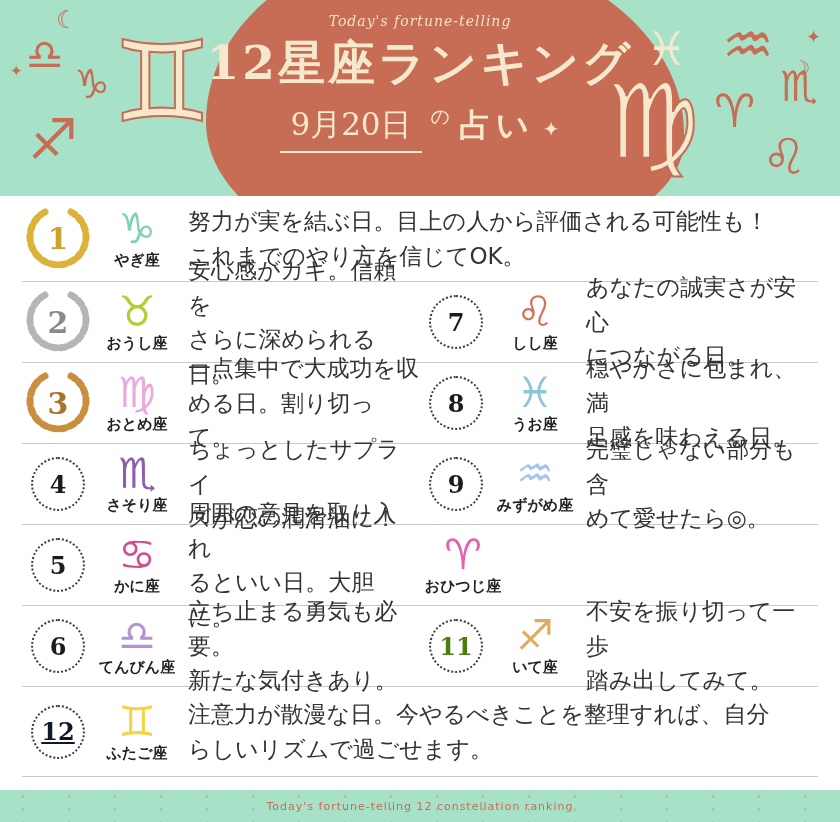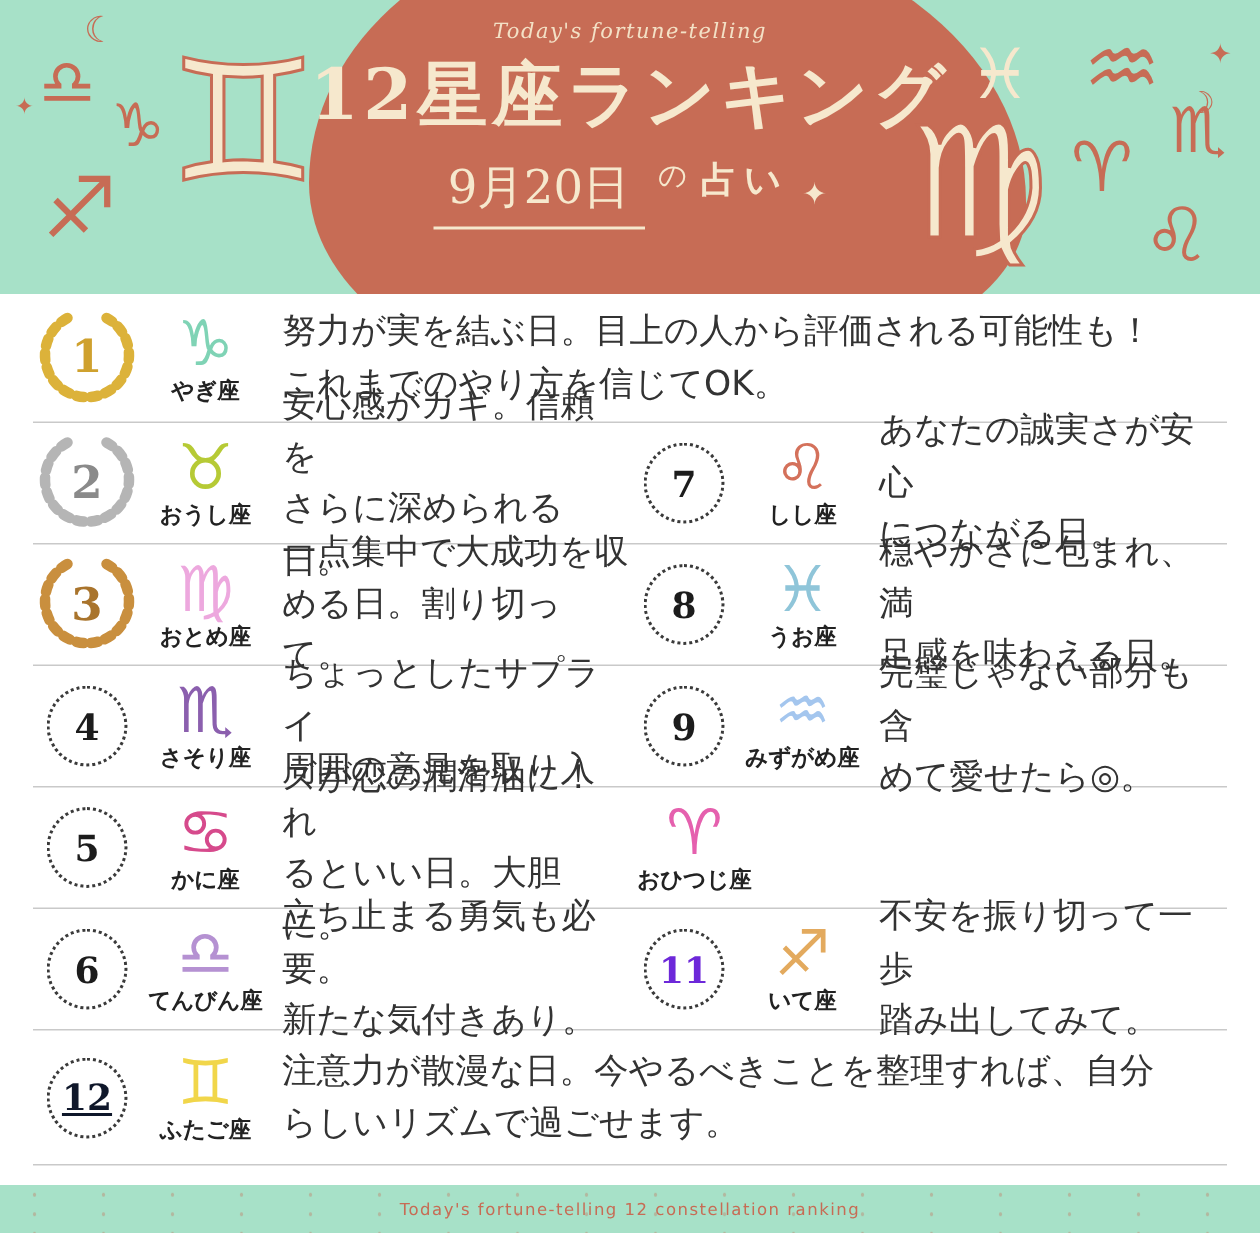--- a/index.html
+++ b/index.html
@@ -31,21 +31,21 @@
   .d-scorpion{left:780px;top:66px;font-size:42px;}
   .d-lion{left:762px;top:132px;font-size:50px;}
   .d-spark-r{left:806px;top:28px;font-size:18px;}
   .d-moon-r{left:792px;top:58px;font-size:20px;}
   .title-wrap{position:absolute;left:0;right:0;top:0;z-index:4;text-align:center;color:var(--cream);}
   .script-title{font-family:"DejaVu Serif",serif;font-style:italic;font-size:14px;letter-spacing:1px;margin-top:13px;opacity:.95;}
   .main-title{font-family:"DejaVu Serif",serif;font-size:47px;font-weight:bold;letter-spacing:3px;margin-top:3px;}
   .date-line{margin-top:9px;font-family:"DejaVu Serif",serif;display:flex;justify-content:center;align-items:flex-start;gap:9px;}
   .date-part{font-size:31px;border-bottom:2px solid var(--cream);padding:0 10px 5px;}
   .particle-part{font-size:19px;}
-  .fortune-part{font-size:24px;font-weight:bold;letter-spacing:5px;}
+  .fortune-part{font-size:32px;font-weight:bold;letter-spacing:5px;}
   .t-spark{font-size:20px;align-self:center;}
 
   
   .content{padding:0 22px;}
   .rowline{border-bottom:1px solid var(--divider);}
   .cellbox{display:flex;align-items:center;}
   .row-top{height:86px;}
   .row-bottom{height:90px;}
   .pair{display:grid;grid-template-columns:1fr 1fr;}
   .pair .cellbox{height:80px;}
@@ -248,21 +248,21 @@
         <div class="sign-block">
           <span class="symbol" style="color: rgb(181, 145, 210);">♎</span>
           <span class="sign-label">てんびん座</span>
         </div>
         <p class="fortune-text">立ち止まる勇気も必要。
 新たな気付きあり。</p>
       </div>
       <div class="cellbox">
         <div class="badge-wrap">
           <div class="ornate">
-            <span class="num" style="color: #6d28d9; text-align: center;">11</span>
+            <span class="num" style="color: #4d7c0f; text-align: center;">11</span>
           </div>
         </div>
         <div class="sign-block">
           <span class="symbol" style="color: rgb(227, 170, 94);">♐</span>
           <span class="sign-label">いて座</span>
         </div>
         <p class="fortune-text">不安を振り切って一歩
 踏み出してみて。</p>
       </div>
     </div>

